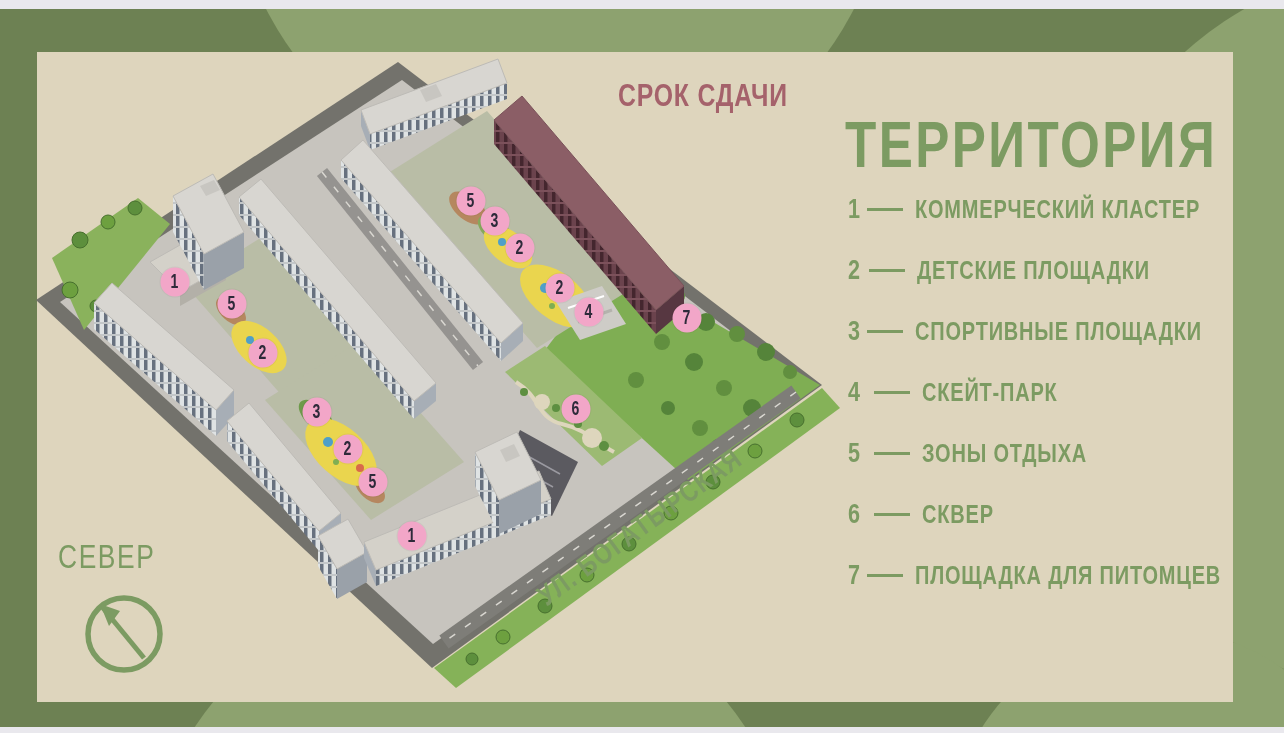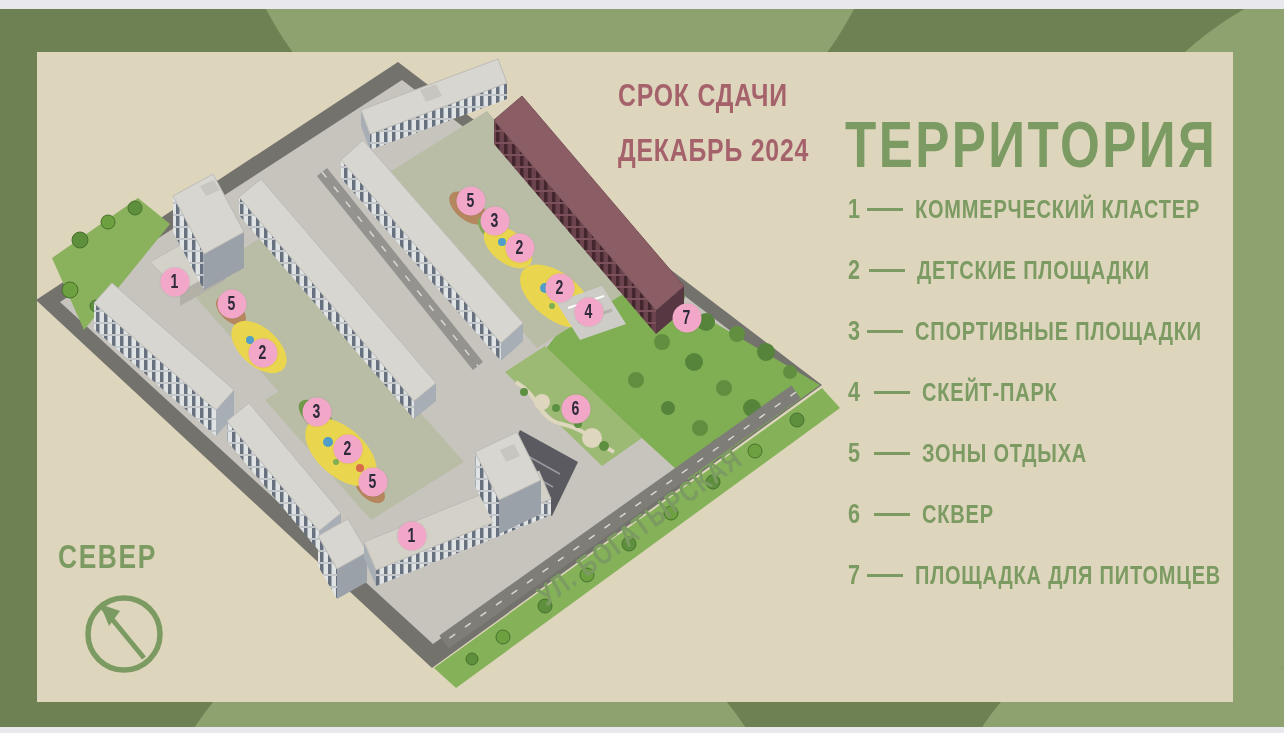--- a/index.html
+++ b/index.html
@@ -39,21 +39,21 @@
     color:var(--text-maroon);
     text-decoration:underline;
   }
   .legend{position:absolute;left:848px;top:196px;width:360px;}
   .legend-row{display:flex;align-items:center;height:26px;margin-bottom:35px;color:var(--text-green);}
   .lnum{width:22px;font-size:27px;font-weight:700;}
   .ldash{width:36px;height:3px;background:var(--text-green);margin:0 12px 0 4px;flex:none;}
   .llabel{font-size:25px;font-weight:700;letter-spacing:1px;}
   .north{
     position:absolute;left:58px;top:538px;
-    font-size:33px;font-weight:700;letter-spacing:2px;color:var(--text-green);
+    font-size:33px;font-weight:400;letter-spacing:2px;color:var(--text-green);
   }
   .compass{position:absolute;left:76px;top:586px;width:96px;height:96px;}
   .street{
     position:absolute;left:640px;top:527px;width:0;height:0;
   }
   .street .inner{
     position:absolute;transform:translate(-50%,-50%) rotate(-36deg);
     font-size:29px;font-weight:700;letter-spacing:2px;color:var(--text-green);white-space:nowrap;
   }
   .street .inner .cond{transform-origin:center center;}
@@ -255,21 +255,20 @@
     <polygon points="499,500 541,480 541,514 499,534" fill="#9aa1a9"></polygon>
     <polygon points="517,432 541,480 499,500 475,452" fill="#d8d6d1" stroke="#bdbbb6"></polygon>
     <polygon points="500,450 514,444 520,456 506,462" fill="#c8c6c1"></polygon>
   </g>
 </svg>
 
 <div class="overlay">
 
   <div class="completion">
     <div><span class="cond">СРОК СДАЧИ</span></div>
-    <div><span class="cond">ДЕКАБРЬ 2024</span></div>
   </div>
 
   <div class="title">
     <span class="cond">ТЕРРИТОРИЯ</span>
   </div>
 
   <div class="legend" id="legend">
   <div class="legend-row">
     <span class="lnum"><span class="cond">1</span></span>
     <span class="ldash"></span>

